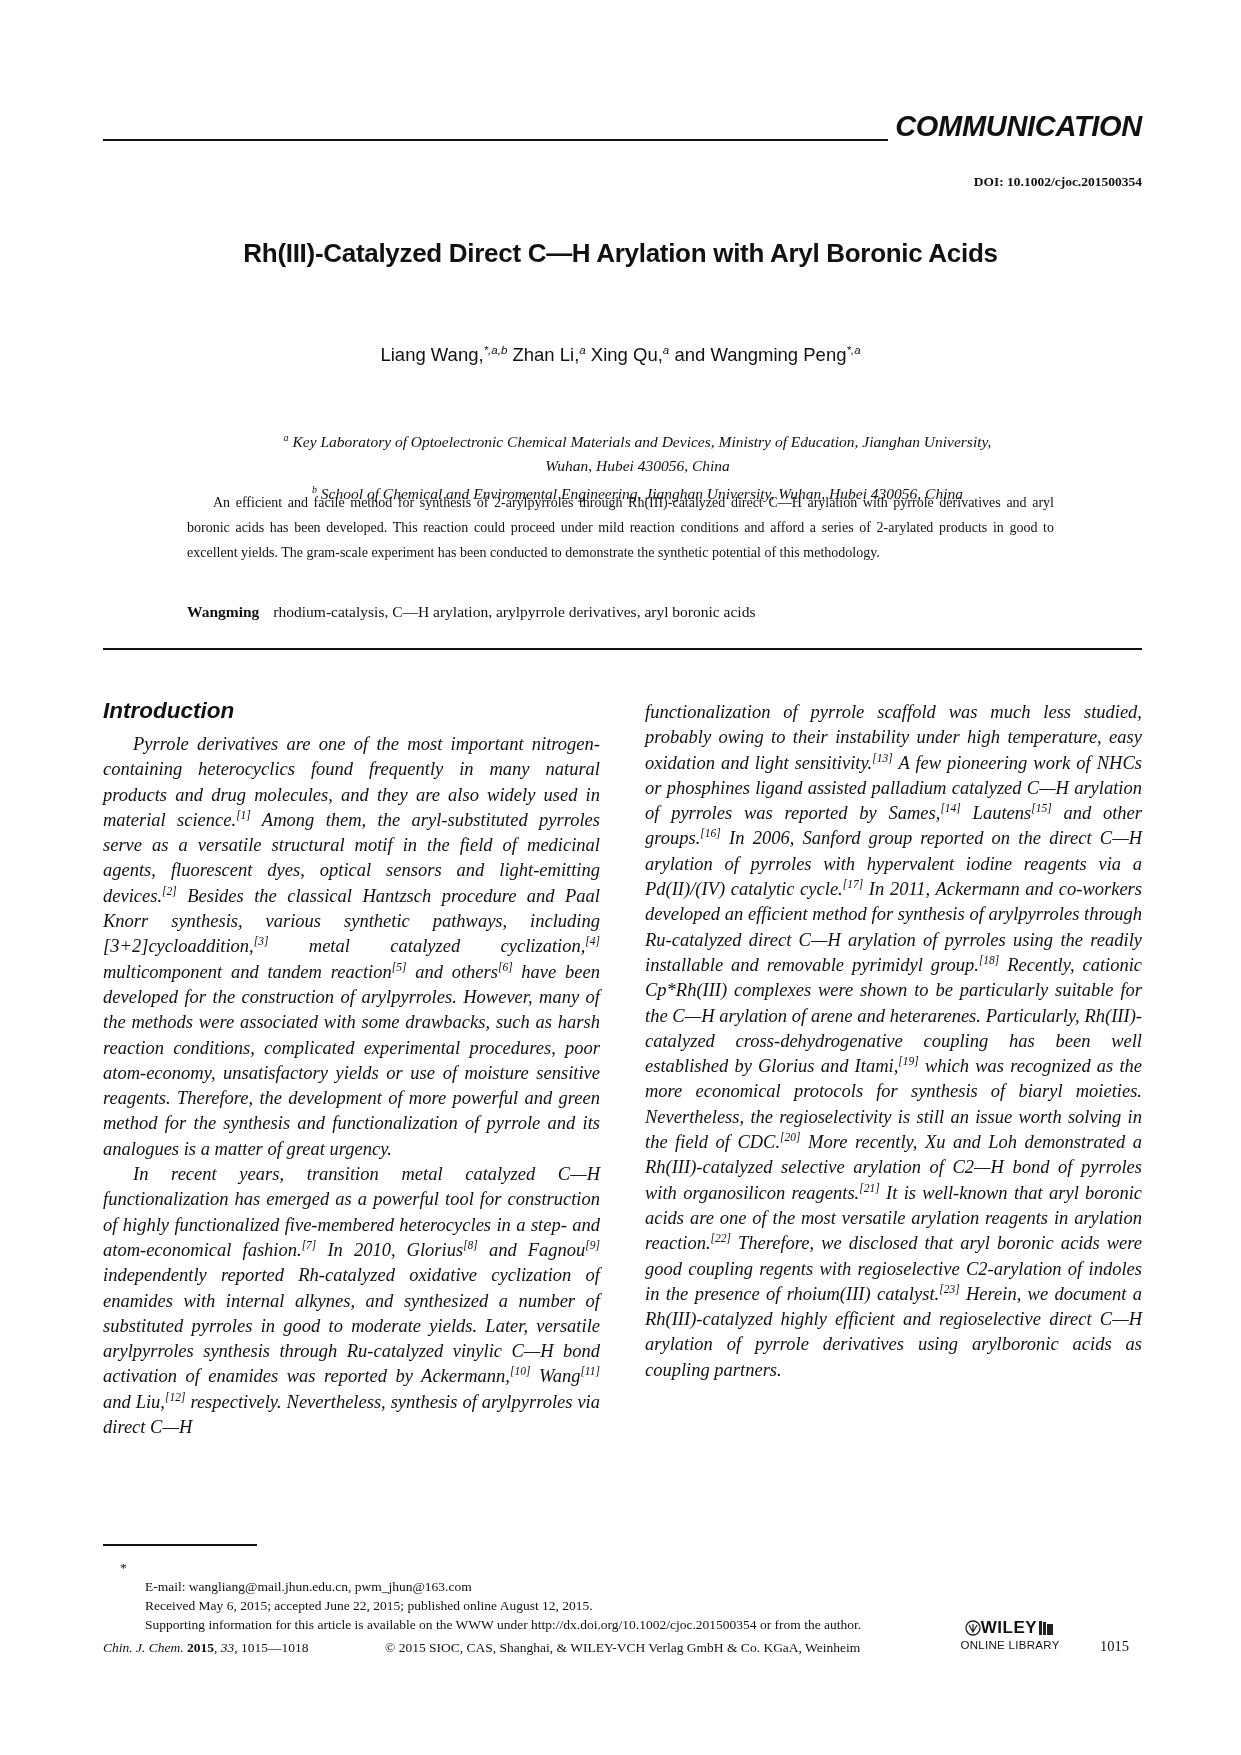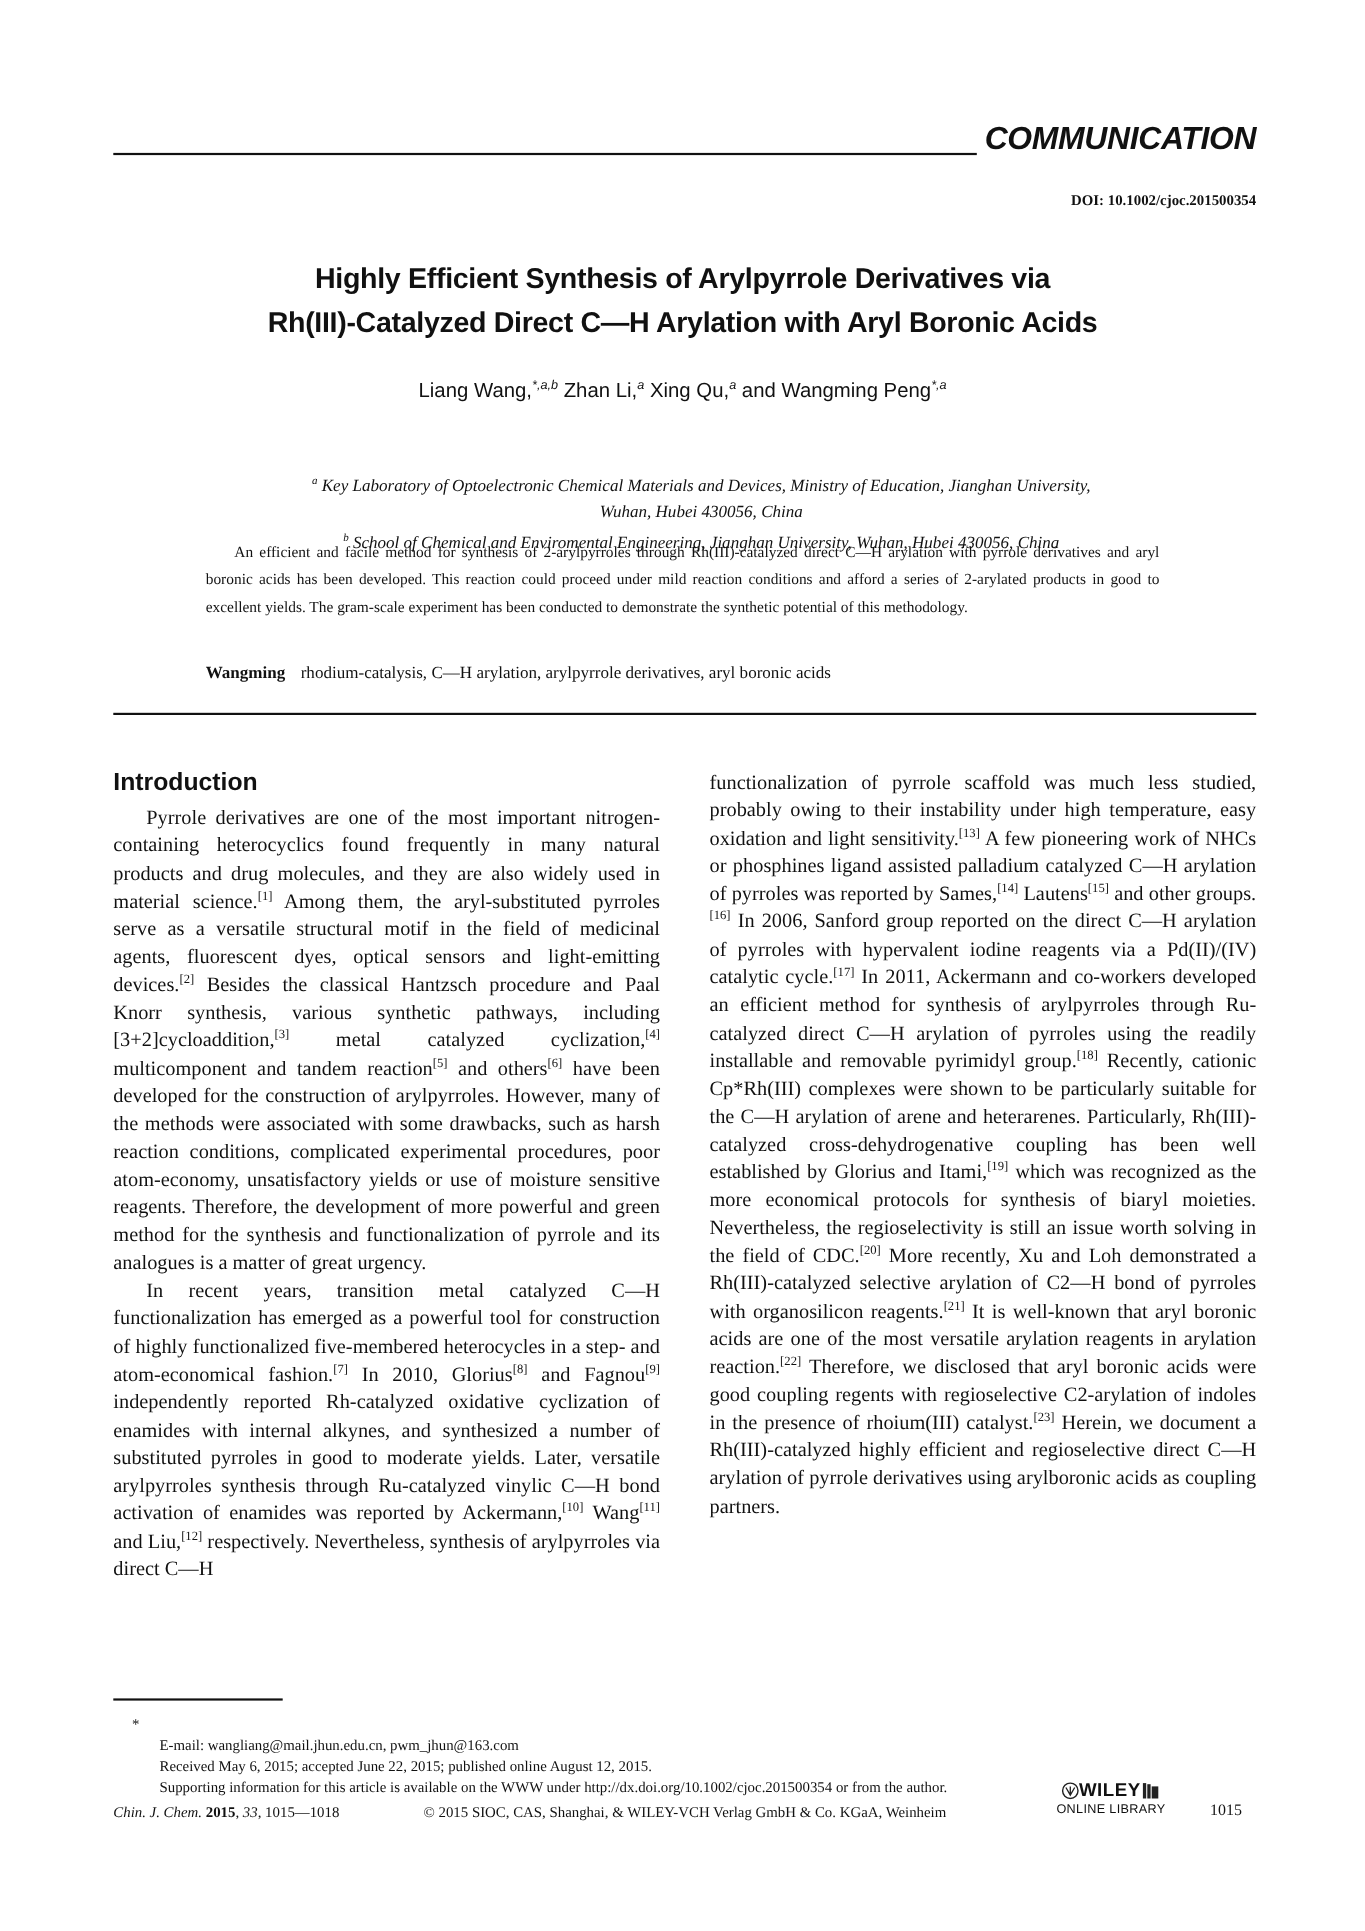--- a/index.html
+++ b/index.html
@@ -10,21 +10,21 @@
   .doi { right: 99px; top: 174px; font-family: "Liberation Serif", serif; font-weight: bold; font-size: 13.5px; }
   .title { left: 100px; top: 233px; width: 1041px; text-align: center; font-family: "Liberation Sans", sans-serif; font-weight: bold; font-size: 26px; line-height: 40px; letter-spacing: -0.3px; }
   .authors { left: 100px; top: 344px; width: 1041px; text-align: center; font-family: "Liberation Sans", sans-serif; font-size: 18.5px; }
   .authors sup { font-style: italic; font-size: 11.5px; }
   .affil { left: 117px; top: 385px; width: 1041px; text-align: center; font-style: italic; font-size: 15.5px; line-height: 24px; margin-top: 41px; }
   .affil sup { font-size: 10px; }
   .abstract { left: 187px; top: 490px; width: 867px; font-size: 14px; line-height: 25px; text-align: justify; text-indent: 26px; }
   .keywords { left: 187px; top: 603px; width: 867px; font-size: 15.5px; }
   .keywords b { margin-right: 14px; }
   .mid-rule { left: 103px; top: 648px; width: 1039px; height: 1.5px; background: #111; }
-  .col { top: 696px; width: 497px; font-size: 18.5px; line-height: 25.3px; text-align: justify; hyphens: none; }
+  .col { top: 696px; width: 497px; font-size: 18.5px; line-height: 25.3px; text-align: justify; hyphens: none; font-style: italic; }
   .col-left { left: 103px; }
   .col-right { left: 645px; top: 700px; }
   .col p { margin: 0; }
   .col p.indent { text-indent: 30px; }
   .col sup { font-size: 11.5px; line-height: 0; }
   .intro-head { font-family: "Liberation Sans", sans-serif; font-weight: bold; font-size: 22.5px; margin: 0 0 6px 0; line-height: 30px; }
   .foot-rule { left: 103px; top: 1544px; width: 154px; height: 1.5px; background: #111; }
   .footnote { left: 120px; top: 1558px; width: 1000px; font-size: 13.5px; line-height: 19px; }
   .footnote .star { position: absolute; left: 0; top: 0; }
   .footnote .lines { margin-left: 25px; margin-top: 19px; }
@@ -37,21 +37,20 @@
   .page-num { left: 1100px; top: 1638px; font-size: 14.5px; }
 </style>
 </head>
 <body>
 
 <div class="abs header-rule"></div>
 <div class="abs section-tag">COMMUNICATION</div>
 <div class="abs doi">DOI: 10.1002/cjoc.201500354</div>
 
 <div class="abs title">
-  <div>Highly Efficient Synthesis of Arylpyrrole Derivatives via</div>
   <div>Rh(III)-Catalyzed Direct C—H Arylation with Aryl Boronic Acids</div>
 </div>
 
 <div class="abs authors">
   <span>Liang Wang,</span><sup>*,a,b</sup><span> Zhan Li,</span><sup>a</sup><span> Xing Qu,</span><sup>a</sup><span> and Wangming Peng</span><sup>*,a</sup>
 </div>
 
 <div class="abs affil">
   <div><sup>a</sup><span> Key Laboratory of Optoelectronic Chemical Materials and Devices, Ministry of Education, Jianghan University,</span></div>
   <div>Wuhan, Hubei 430056, China</div>

